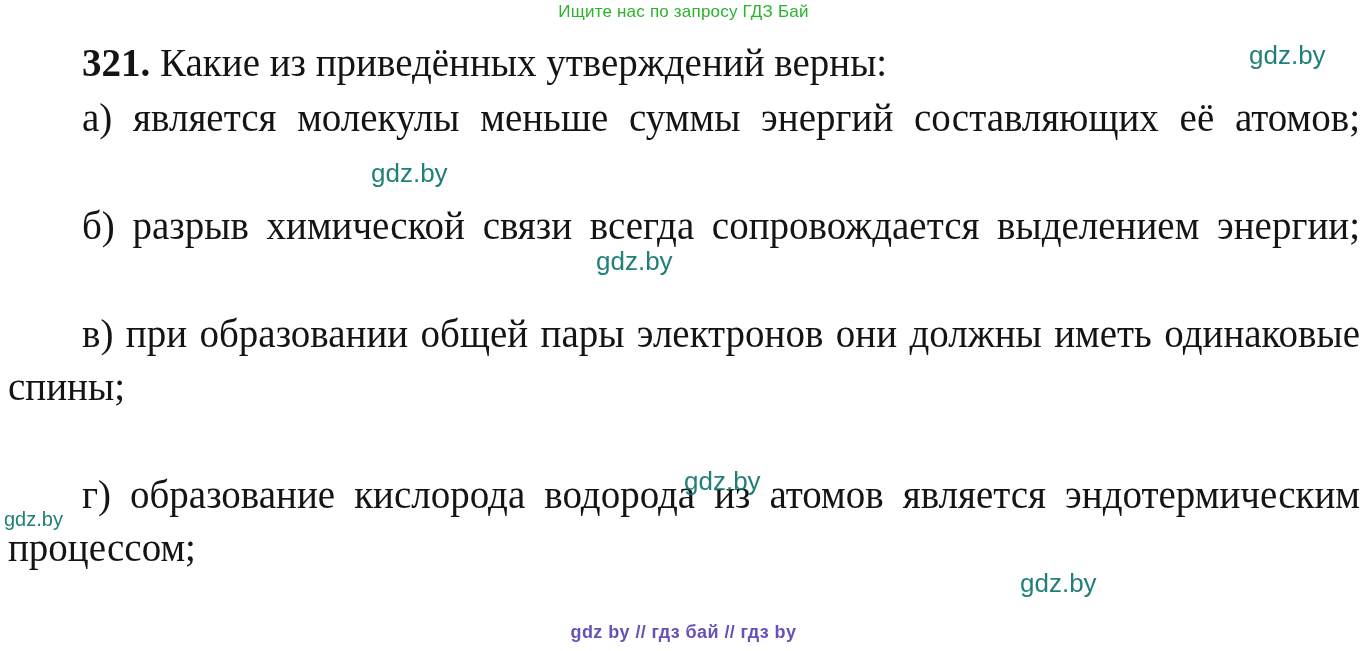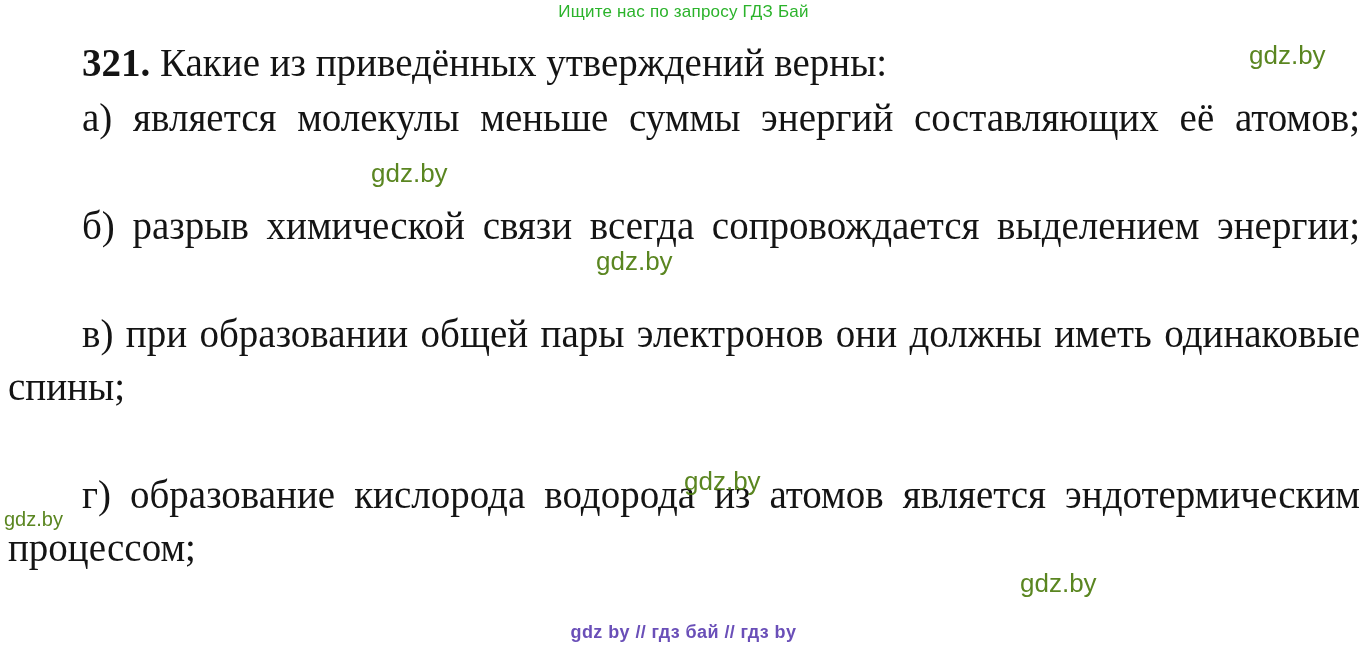--- a/index.html
+++ b/index.html
@@ -48,21 +48,21 @@
   }
   
   .stretch {
     display: inline-block;
     width: 100%;
     height: 0;
   }
   .wm {
     position: absolute;
     font-family: "Liberation Sans", sans-serif;
-    color: #4d7c0f;
+    color: #0f766e;
     opacity: 0.92;
     white-space: nowrap;
     pointer-events: none;
   }
   .wm-1 { top: 40px;  left: 1249px; font-size: 26px; }
   .wm-2 { top: 158px; left: 371px;  font-size: 26px; }
   .wm-3 { top: 246px; left: 596px;  font-size: 26px; }
   .wm-4 { top: 466px; left: 684px;  font-size: 26px; }
   .wm-5 { top: 508px; left: 4px;    font-size: 20px; }
   .wm-6 { top: 568px; left: 1020px; font-size: 26px; }

